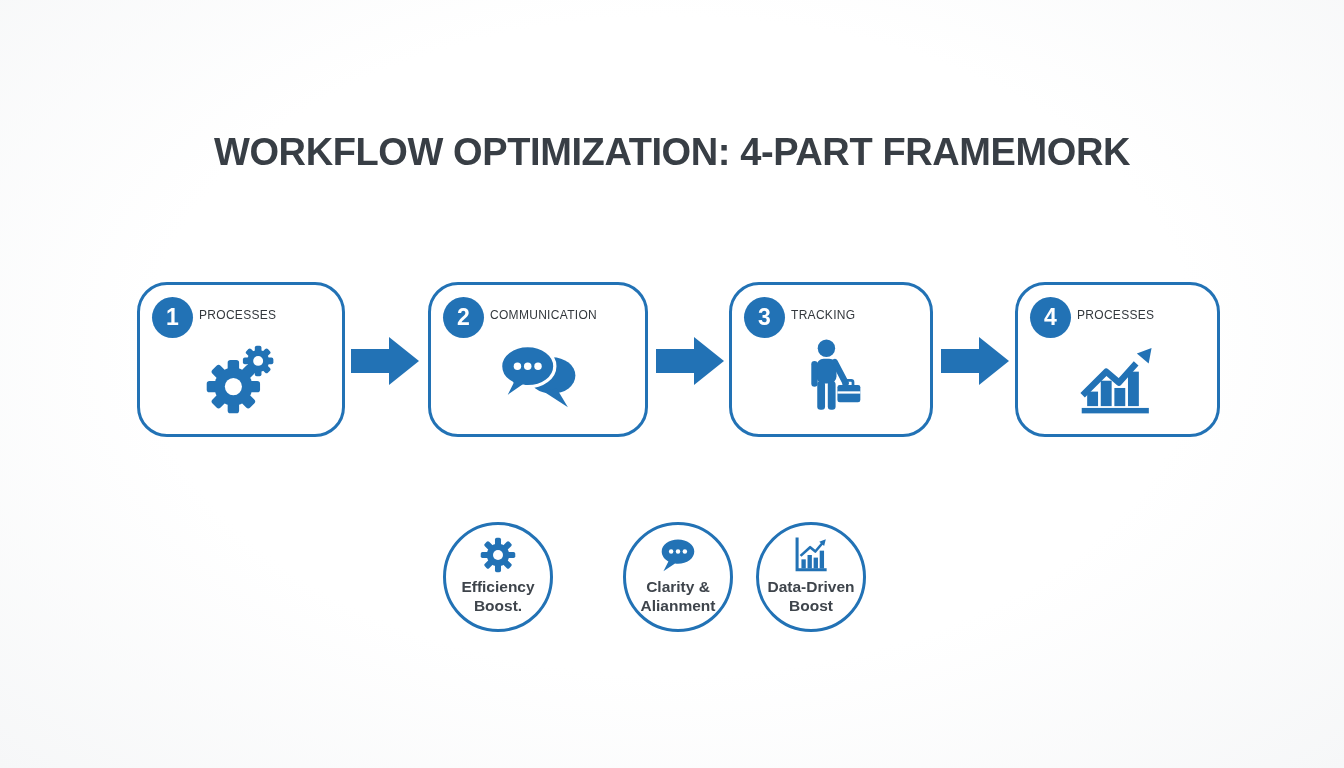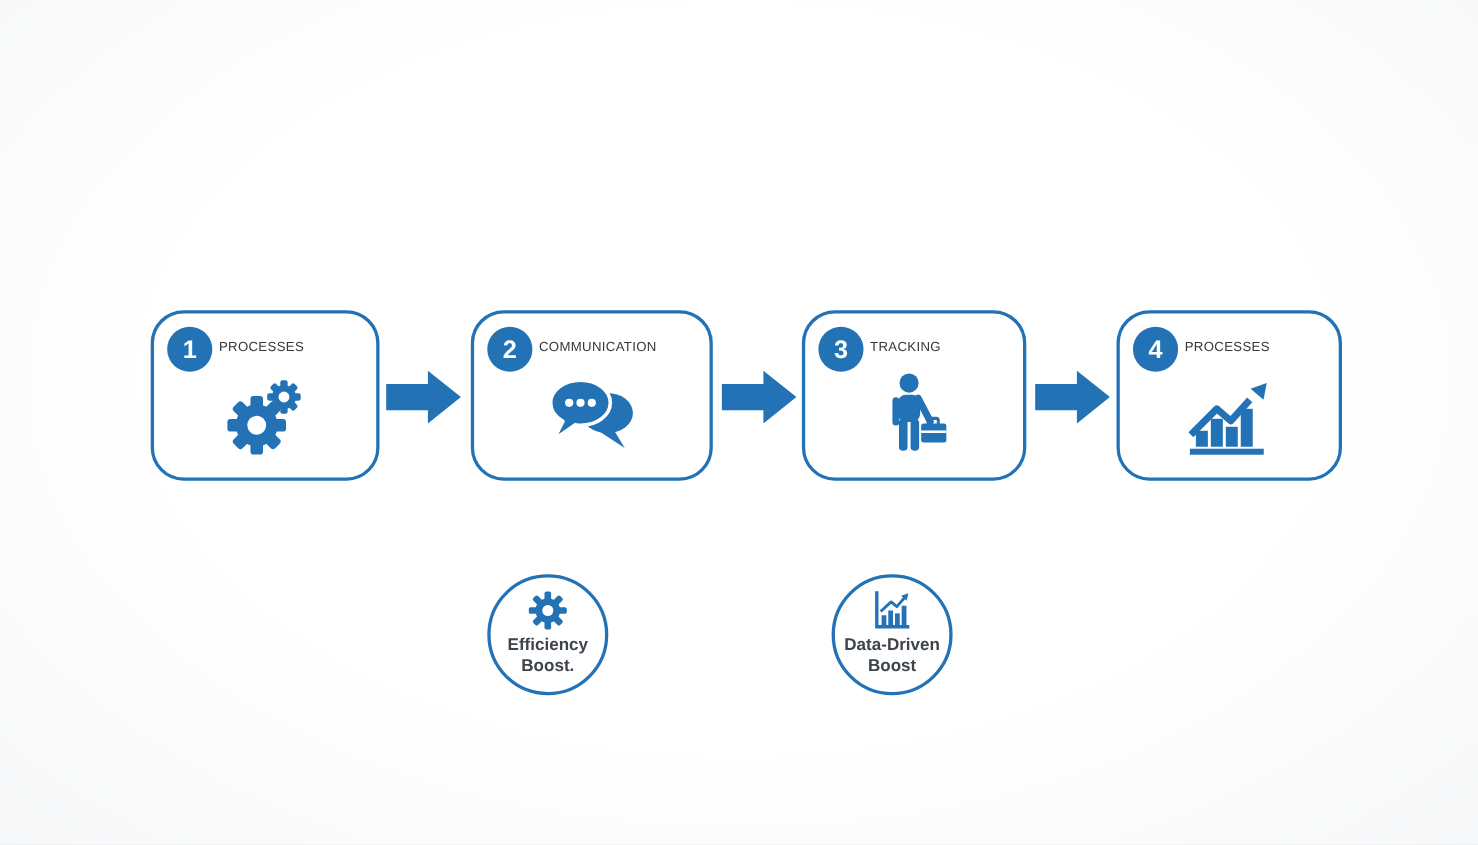--- a/index.html
+++ b/index.html
@@ -47,20 +47,21 @@
   .benefit-text{font-size:15.5px;font-weight:700;line-height:19px;margin-top:2px;color:var(--circle-text,#3e444b);}
   .i-fill{fill:var(--accent,#2272b5);}
   .i-stroke{stroke:var(--accent,#2272b5);fill:none;}
   .i-white{fill:#ffffff;}
 </style>
 </head>
 <body>
 
 <div class="canvas">
 
+  <h1 class="title">WORKFLOW OPTIMIZATION: 4-PART FRAMEMORK</h1>
 
   <div class="step-box" id="box1">
     <div class="badge">1</div>
     <div class="step-label">PROCESSES</div>
     <div class="step-icon">
       <svg width="80" height="80" viewBox="0 0 84 84">
         <g>
           <rect class="i-fill" x="56.5" y="7" width="7" height="32" rx="2" transform="rotate(0 60 23)"></rect>
           <rect class="i-fill" x="56.5" y="7" width="7" height="32" rx="2" transform="rotate(45 60 23)"></rect>
           <rect class="i-fill" x="56.5" y="7" width="7" height="32" rx="2" transform="rotate(90 60 23)"></rect>
@@ -157,20 +158,34 @@
         <circle class="i-fill" cx="22" cy="22" r="13"></circle>
         <circle class="i-white" cx="22" cy="22" r="5.8"></circle>
       </svg>
     </div>
     <div class="benefit-text">
       <div>Efficiency</div>
       <div>Boost.</div>
     </div>
   </div>
 
+  <div class="benefit-circle" id="circle2">
+    <div class="benefit-icon">
+      <svg width="40" height="36" viewBox="0 0 46 42">
+        <path class="i-fill" d="M23,3 C12.5,3 4,9.3 4,17 C4,21.8 7,26 11.8,28.5 L6,40 L19.5,31 C20.6,31.2 21.8,31.3 23,31.3 C33.5,31.3 42,25 42,17 C42,9.3 33.5,3 23,3 Z"></path>
+        <circle class="i-white" cx="15" cy="17" r="2.6"></circle>
+        <circle class="i-white" cx="23" cy="17" r="2.6"></circle>
+        <circle class="i-white" cx="31" cy="17" r="2.6"></circle>
+      </svg>
+    </div>
+    <div class="benefit-text">
+      <div>Clarity &amp;</div>
+      <div>Alianment</div>
+    </div>
+  </div>
 
   <div class="benefit-circle" id="circle3">
     <div class="benefit-icon">
       <svg width="40" height="40" viewBox="0 0 46 46">
         <path class="i-stroke" d="M7,3 L7,40 L41,40" stroke-width="3.5"></path>
         <rect class="i-fill" x="12" y="28" width="5" height="10.5"></rect>
         <rect class="i-fill" x="19" y="23" width="5" height="15.5"></rect>
         <rect class="i-fill" x="26" y="26" width="5" height="12.5"></rect>
         <rect class="i-fill" x="33" y="18" width="5" height="20.5"></rect>
         <polyline class="i-stroke" points="11,24 22,14 28,19 36,9.5" stroke-width="3" stroke-linejoin="round"></polyline>

